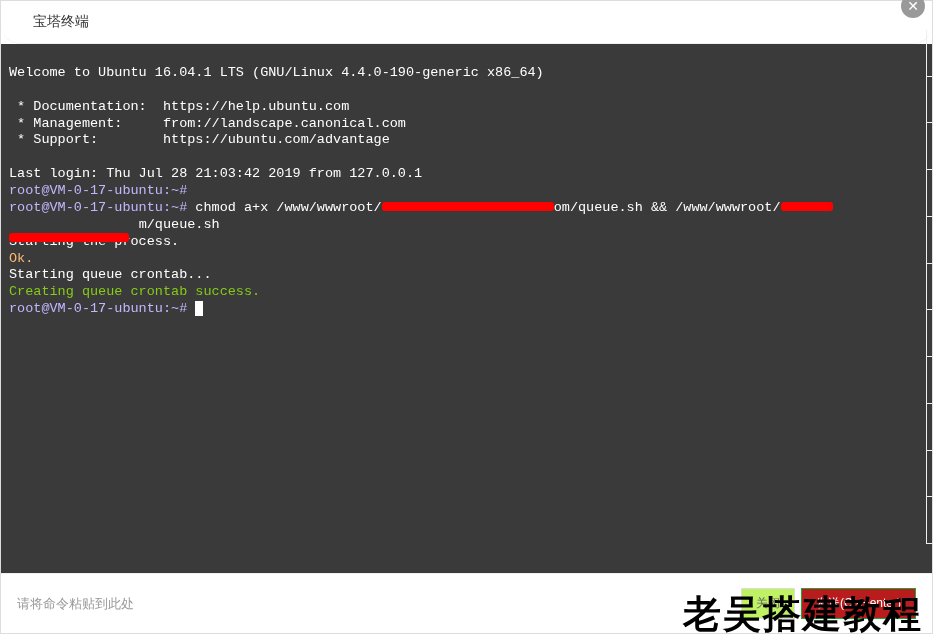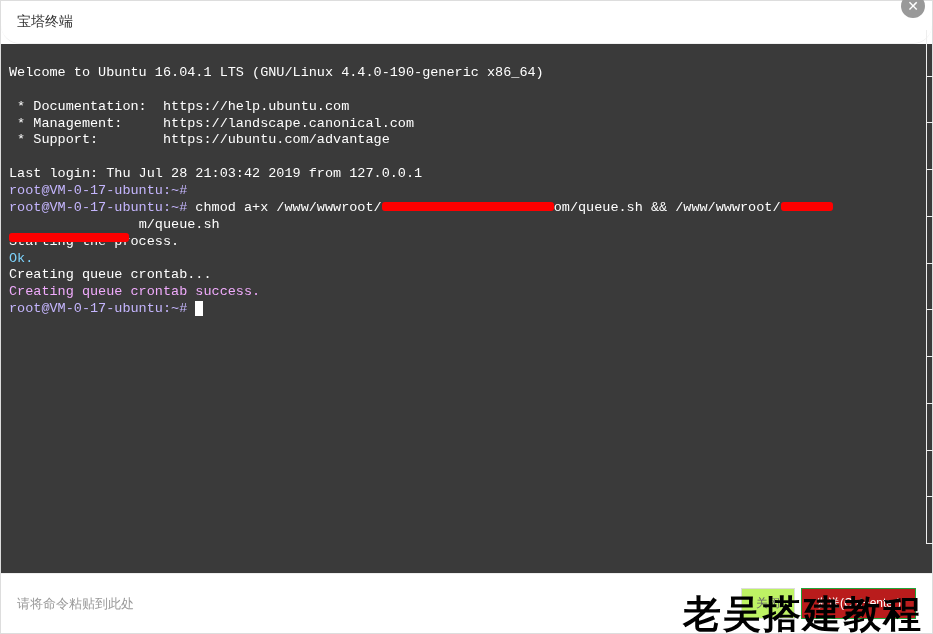--- a/index.html
+++ b/index.html
@@ -17,21 +17,21 @@
     }
     .modal {
       background: #fff;
       width: 100%;
       height: 100%;
       display: flex;
       flex-direction: column;
       border: 1px solid #ddd;
     }
     .header {
-      padding: 12px 16px;
+      padding: 12px 32px;
       border-bottom: 1px solid #f0f0f0;
       display: flex;
       align-items: flex-start;
       justify-content: space-between;
       background: #fff;
       border-radius: 19px;
     }
     .header-title {
       font-size: 14px;
       color: #333;
@@ -63,24 +63,24 @@
       white-space: pre;
       position: relative;
     }
     .term-line {
       white-space: pre;
     }
     .prompt {
       color: #c4b5fd;
     }
     .green {
-      color: #f0abfc;
+      color: #84cc16;
     }
     .ok {
-      color: #7dd3fc;
+      color: #fdba74;
     }
     .redact {
       display: inline-block;
       background: #ff0000;
       height: 9px;
       vertical-align: middle;
       border-radius: 3px;
     }
     .redact1 {
       width: 172px;
@@ -193,30 +193,30 @@
   <div class="close-btn">✕</div>
 
   <div class="header">
     <span class="header-title">宝塔终端</span>
   </div>
 
   <div class="terminal">
 <span class="term-line">Welcome to Ubuntu 16.04.1 LTS (GNU/Linux 4.4.0-190-generic x86_64)</span>
 
 <span class="term-line"> * Documentation:  https://help.ubuntu.com</span>
-<span class="term-line"> * Management:     https://landscape.canonical.com</span>
+<span class="term-line"> * Management:     from://landscape.canonical.com</span>
 <span class="term-line"> * Support:        https://ubuntu.com/advantage</span>
 
 <span class="term-line">Last login: Thu Jul 28 21:03:42 2019 from 127.0.0.1</span>
 <span class="term-line"><span class="prompt">root@VM-0-17-ubuntu:~# </span></span>
 <span class="term-line"><span class="prompt">root@VM-0-17-ubuntu:~# </span><span>chmod a+x /www/wwwroot/</span><span class="redact redact1"></span><span>om/queue.sh &amp;&amp; /www/wwwroot/</span><span class="redact redact2"></span></span>
 <span class="term-line">                <span>m/queue.sh</span></span>
 <span class="term-line">Starting the process.</span>
 <span class="term-line ok">Ok.</span>
-<span class="term-line">Creating queue crontab...</span>
+<span class="term-line">Starting queue crontab...</span>
 <span class="term-line green">Creating queue crontab success.</span>
 <span class="term-line"><span class="prompt">root@VM-0-17-ubuntu:~# </span><span class="cursor-block"></span></span>
 <span class="redact3-wrap"><span class="redact redact3"></span></span>
   </div>
 
   <div class="footer">
     <div class="input-area input-placeholder">请将命令粘贴到此处</div>
     <div class="footer-buttons">
       <button class="btn btn-close">关闭</button>
       <button class="btn btn-send">发送(Ctrl+enter)</button>

